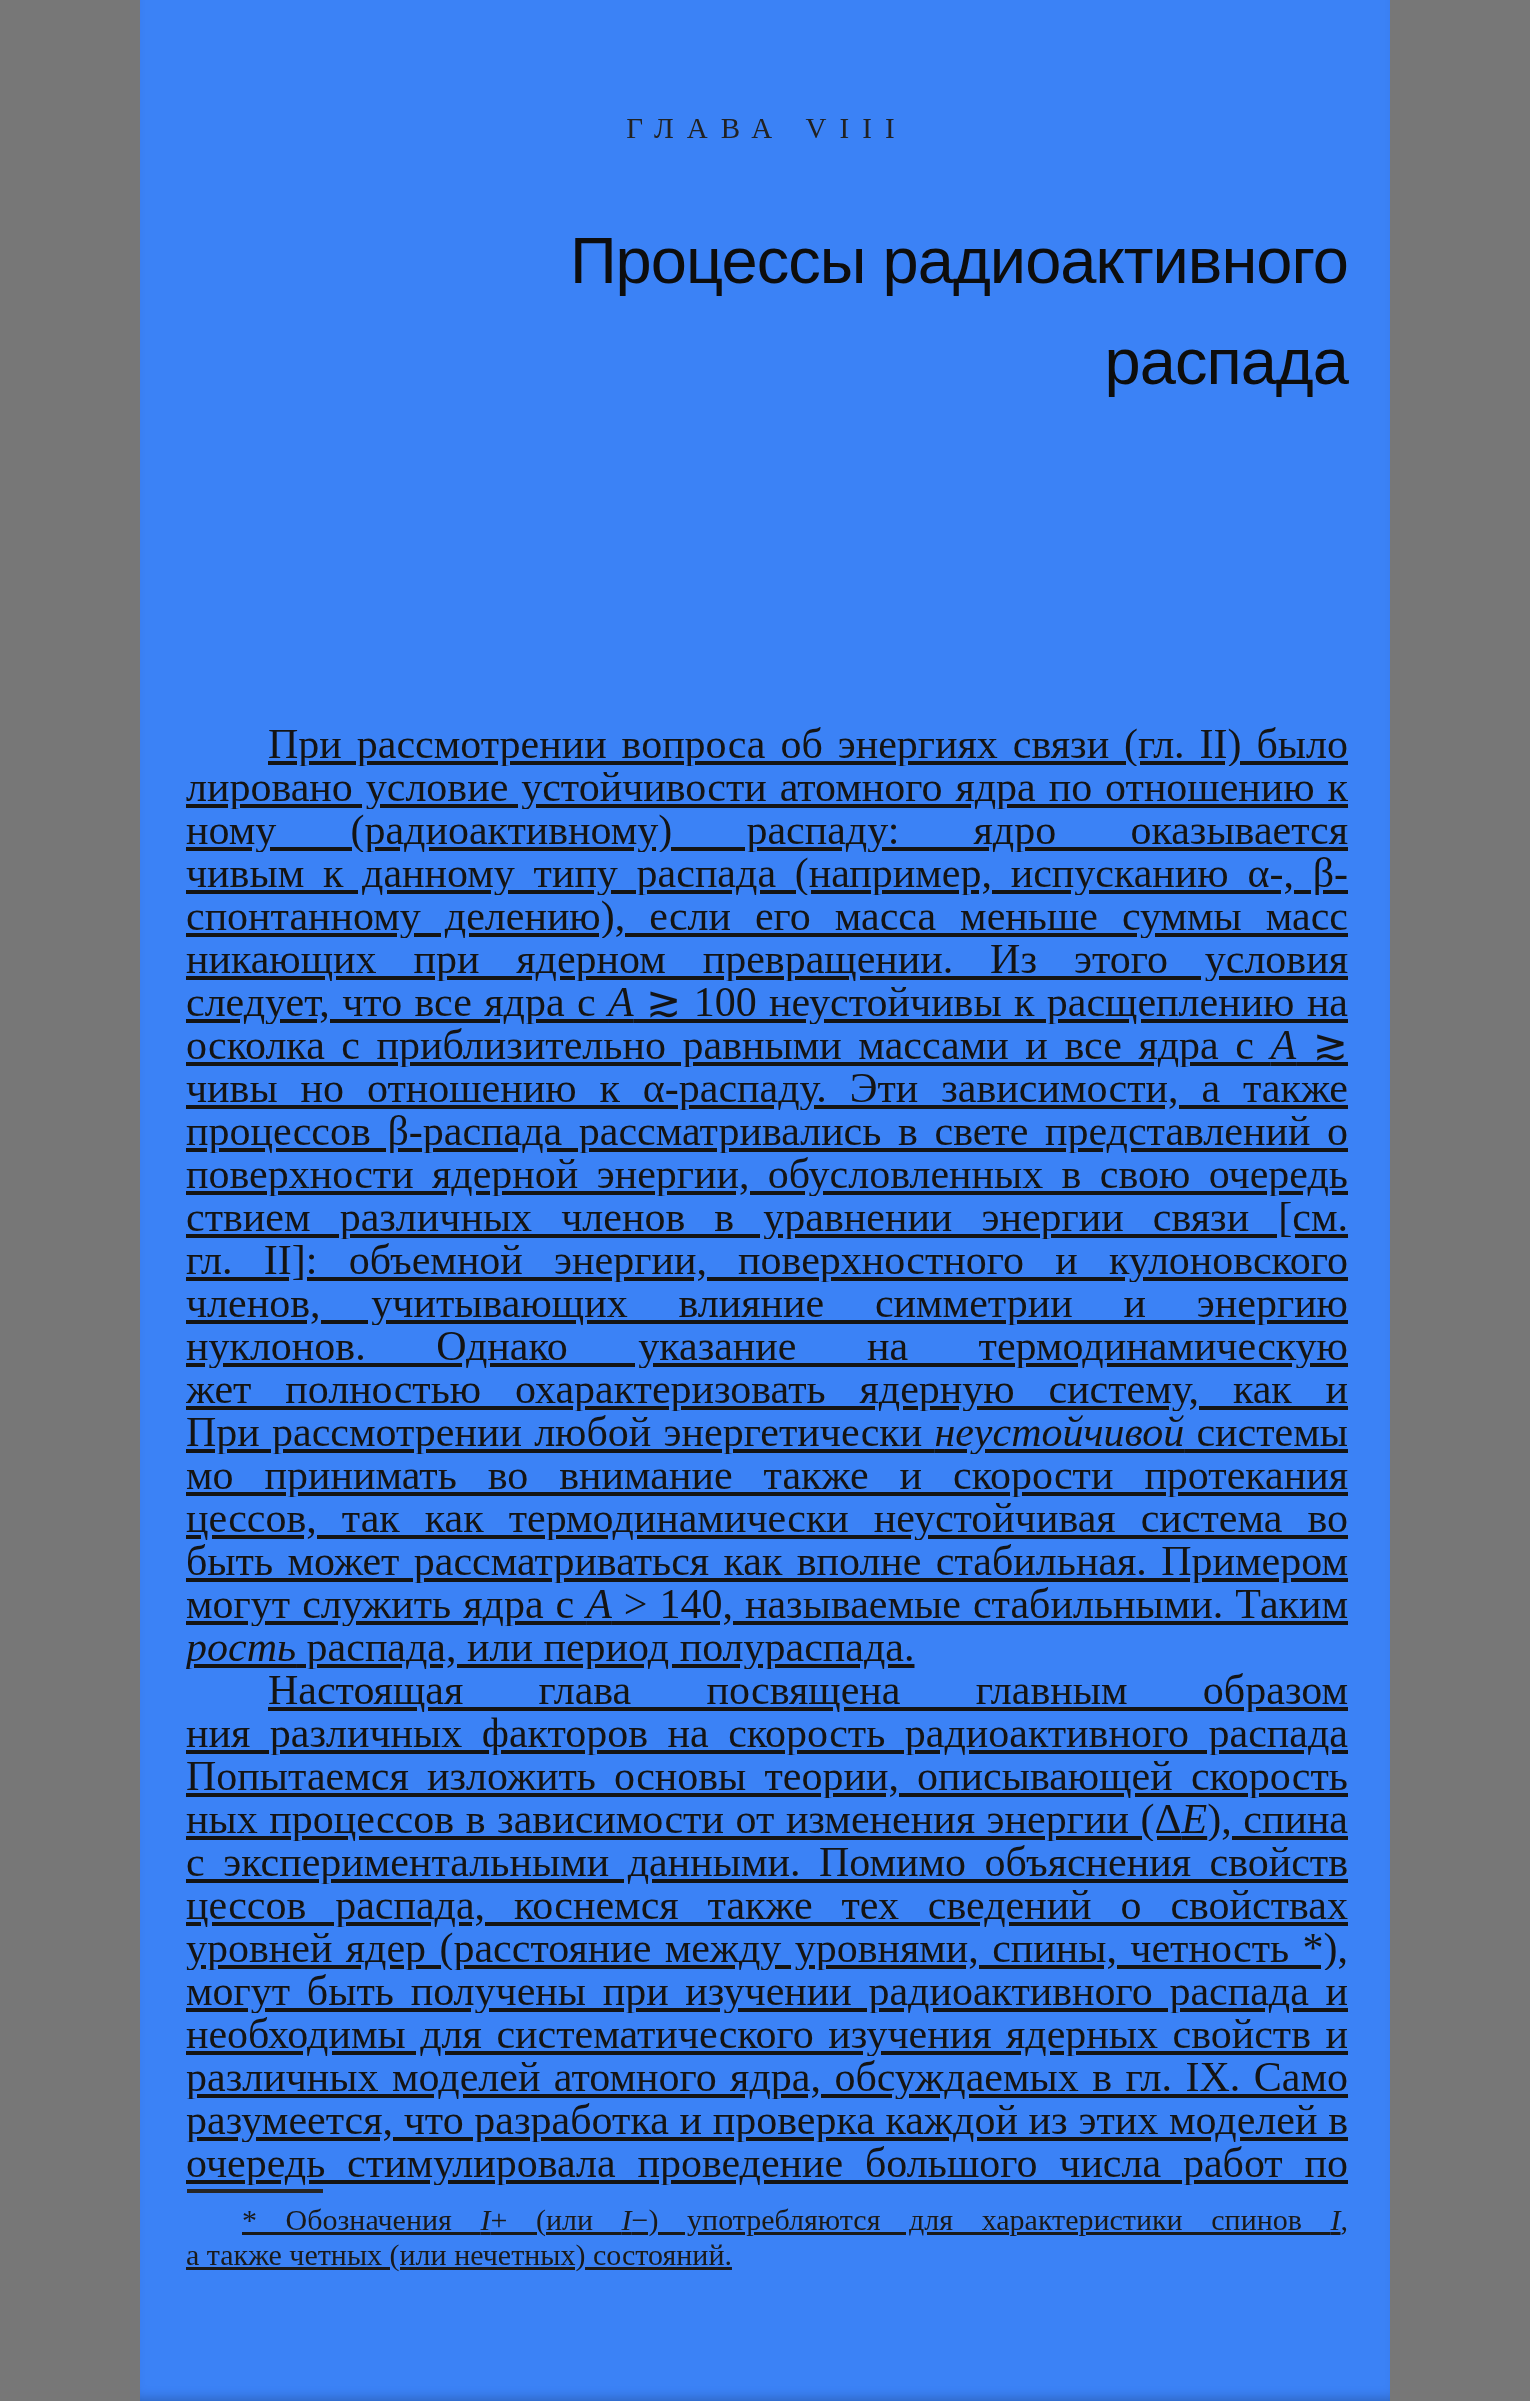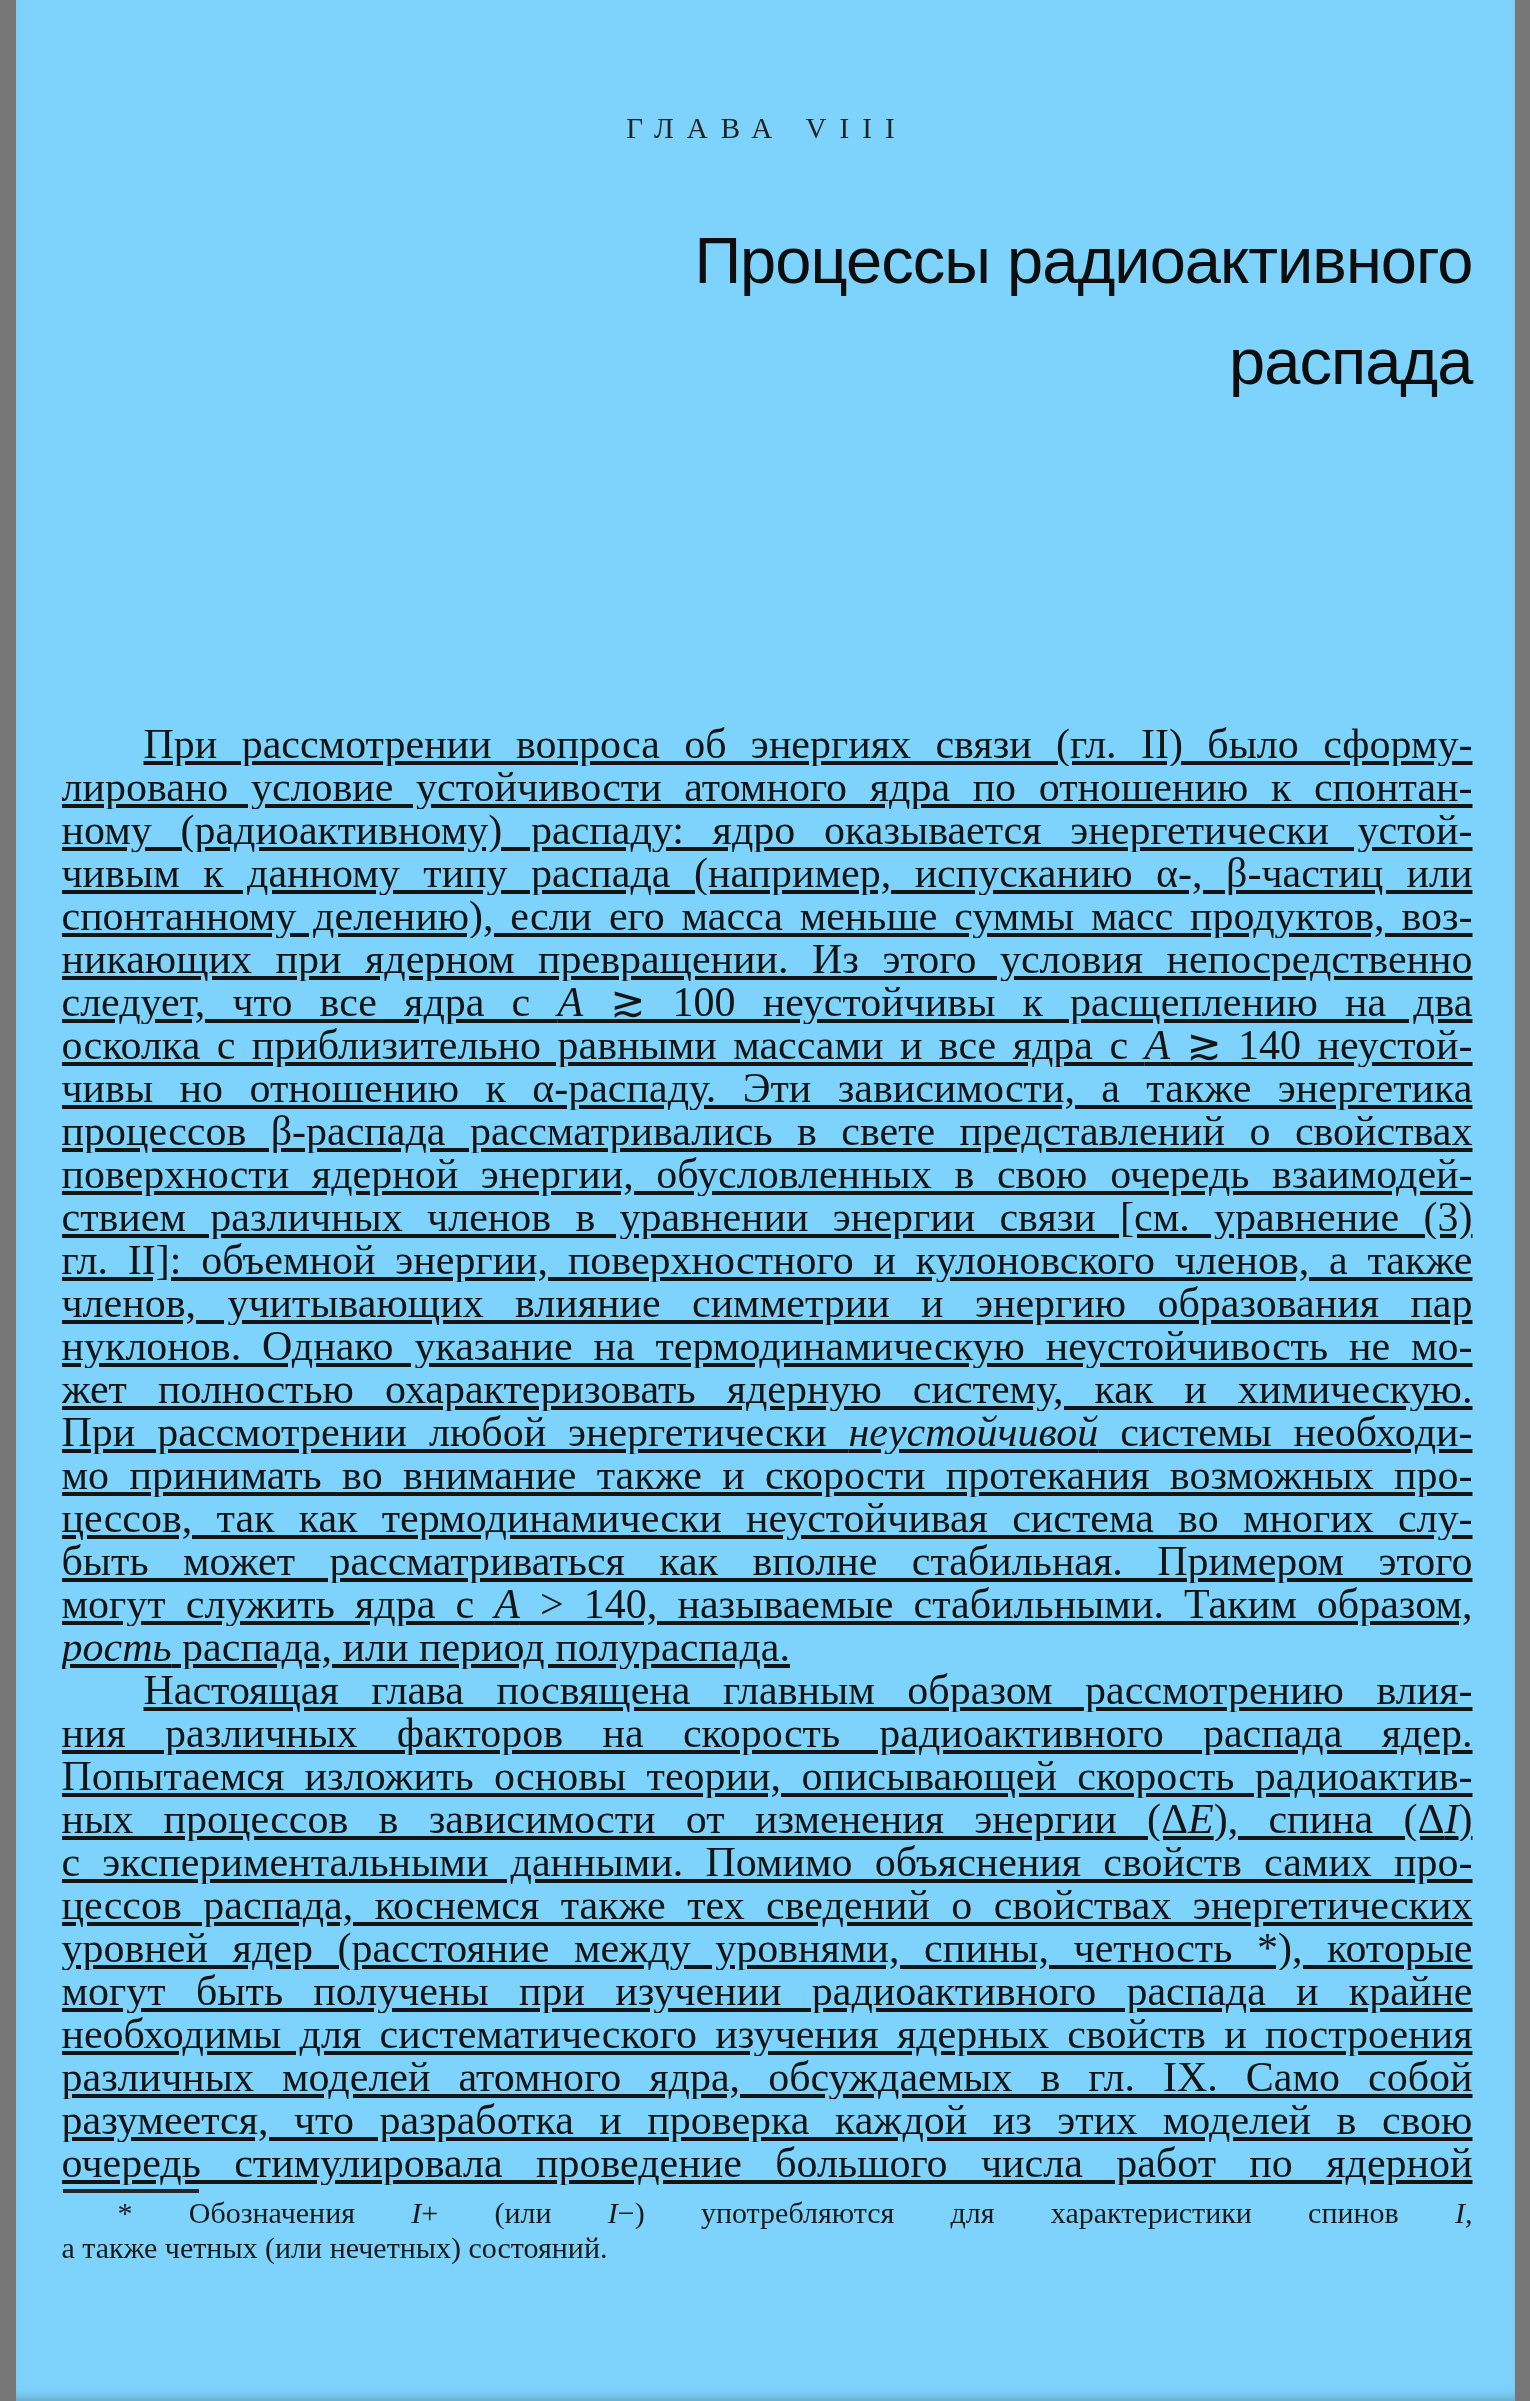--- a/index.html
+++ b/index.html
@@ -1,20 +1,20 @@
 <!DOCTYPE html>
 <html lang="ru" style="font-size:10.2px"><head>
 <meta charset="utf-8">
 <style>
   html,body{margin:0;padding:0;background:#777;}
   .page{
     position:relative;
-    width:1499px;height:2401px;
+    width:1250px;height:2401px;
     margin:0 auto;
-    background:#7dd3fc;
+    background:#3b82f6;
     color:#161616;
     overflow:hidden;
     font-family:"Liberation Serif","DejaVu Serif",serif;
     box-shadow: inset 0 -10.2px 12.8px -9px rgba(0,0,0,0.28);
   }
   .content{padding:0 42px 0 46px;}
   .chapter{
     margin-top:112px;
     text-align:center;
     font-size:29px;
@@ -48,24 +48,25 @@
   .ln.jl{text-align:justify;}
   .ln.jl::after{content:"";display:inline-block;width:100%;height:0;}
   .ln.ind{text-indent:82px;}
   .ln i{font-style:italic;}
   .fnrule{
     margin:3.8px 0 0 1.3px;
     width:136px;height:3.8px;
     background:#262626;
   }
   .footnote{
-    margin-top:2px;
+    margin-top:9px;
     font-size:30px;
     line-height:35px;
     color:#1a1a1a;
+    text-decoration:underline;
   }
   .footnote .ln{height:35px;}
   .footnote .ln.ind-fn{text-indent:56px;}
 </style>
 </head>
 <body>
 
 <div class="page">
   <div class="content">
     <div class="chapter">ГЛАВА VIII</div>

